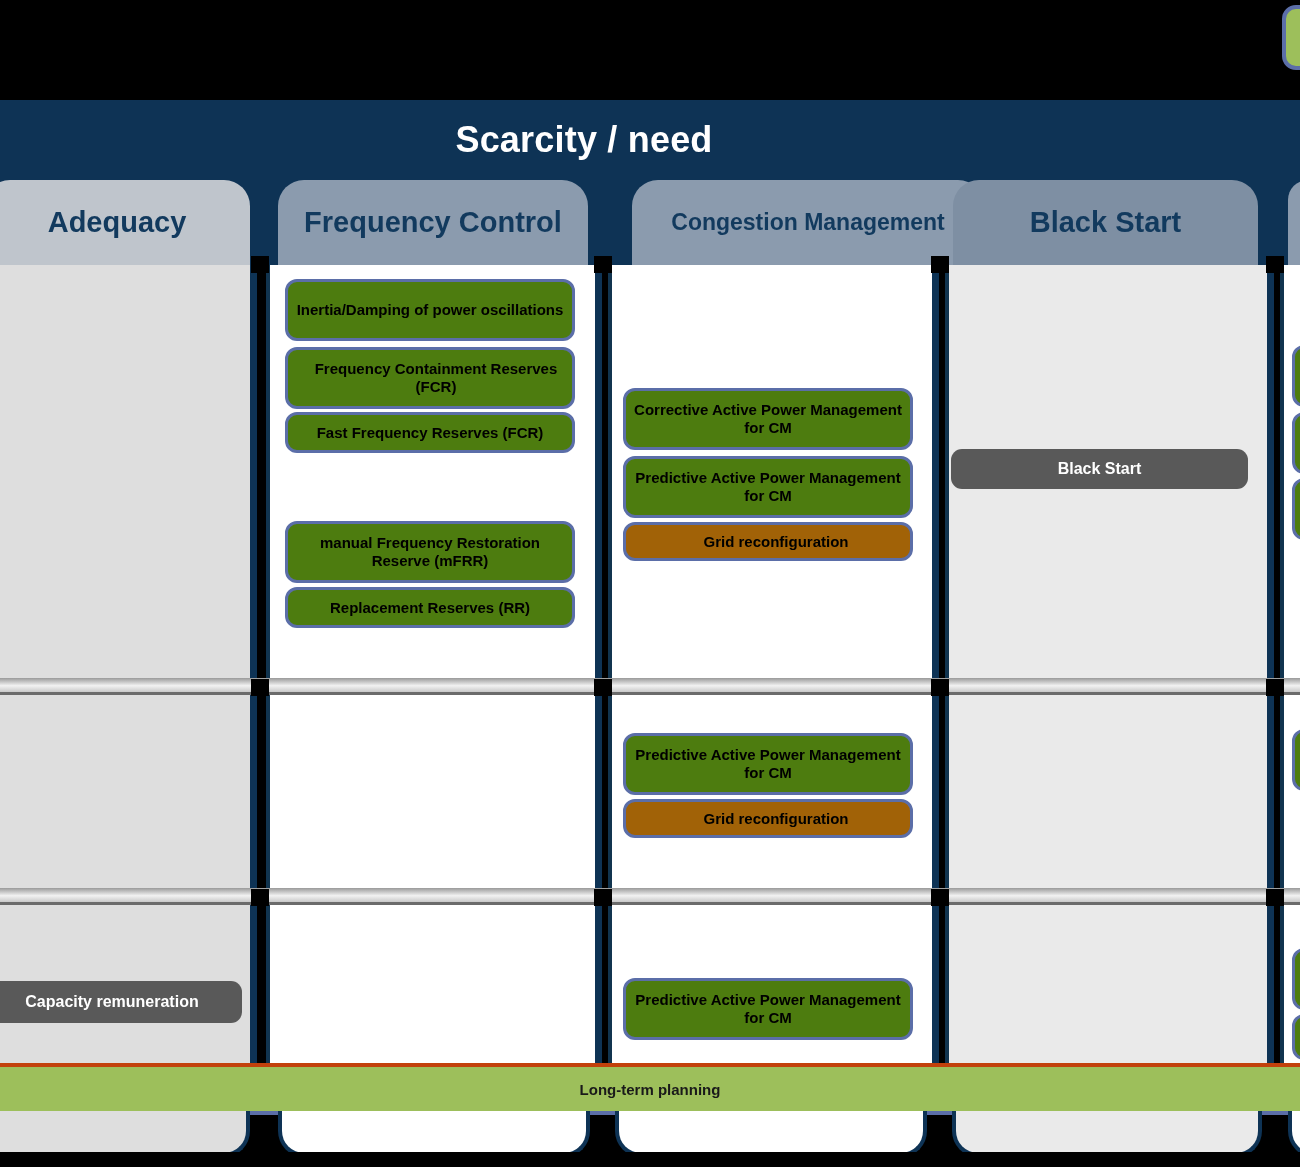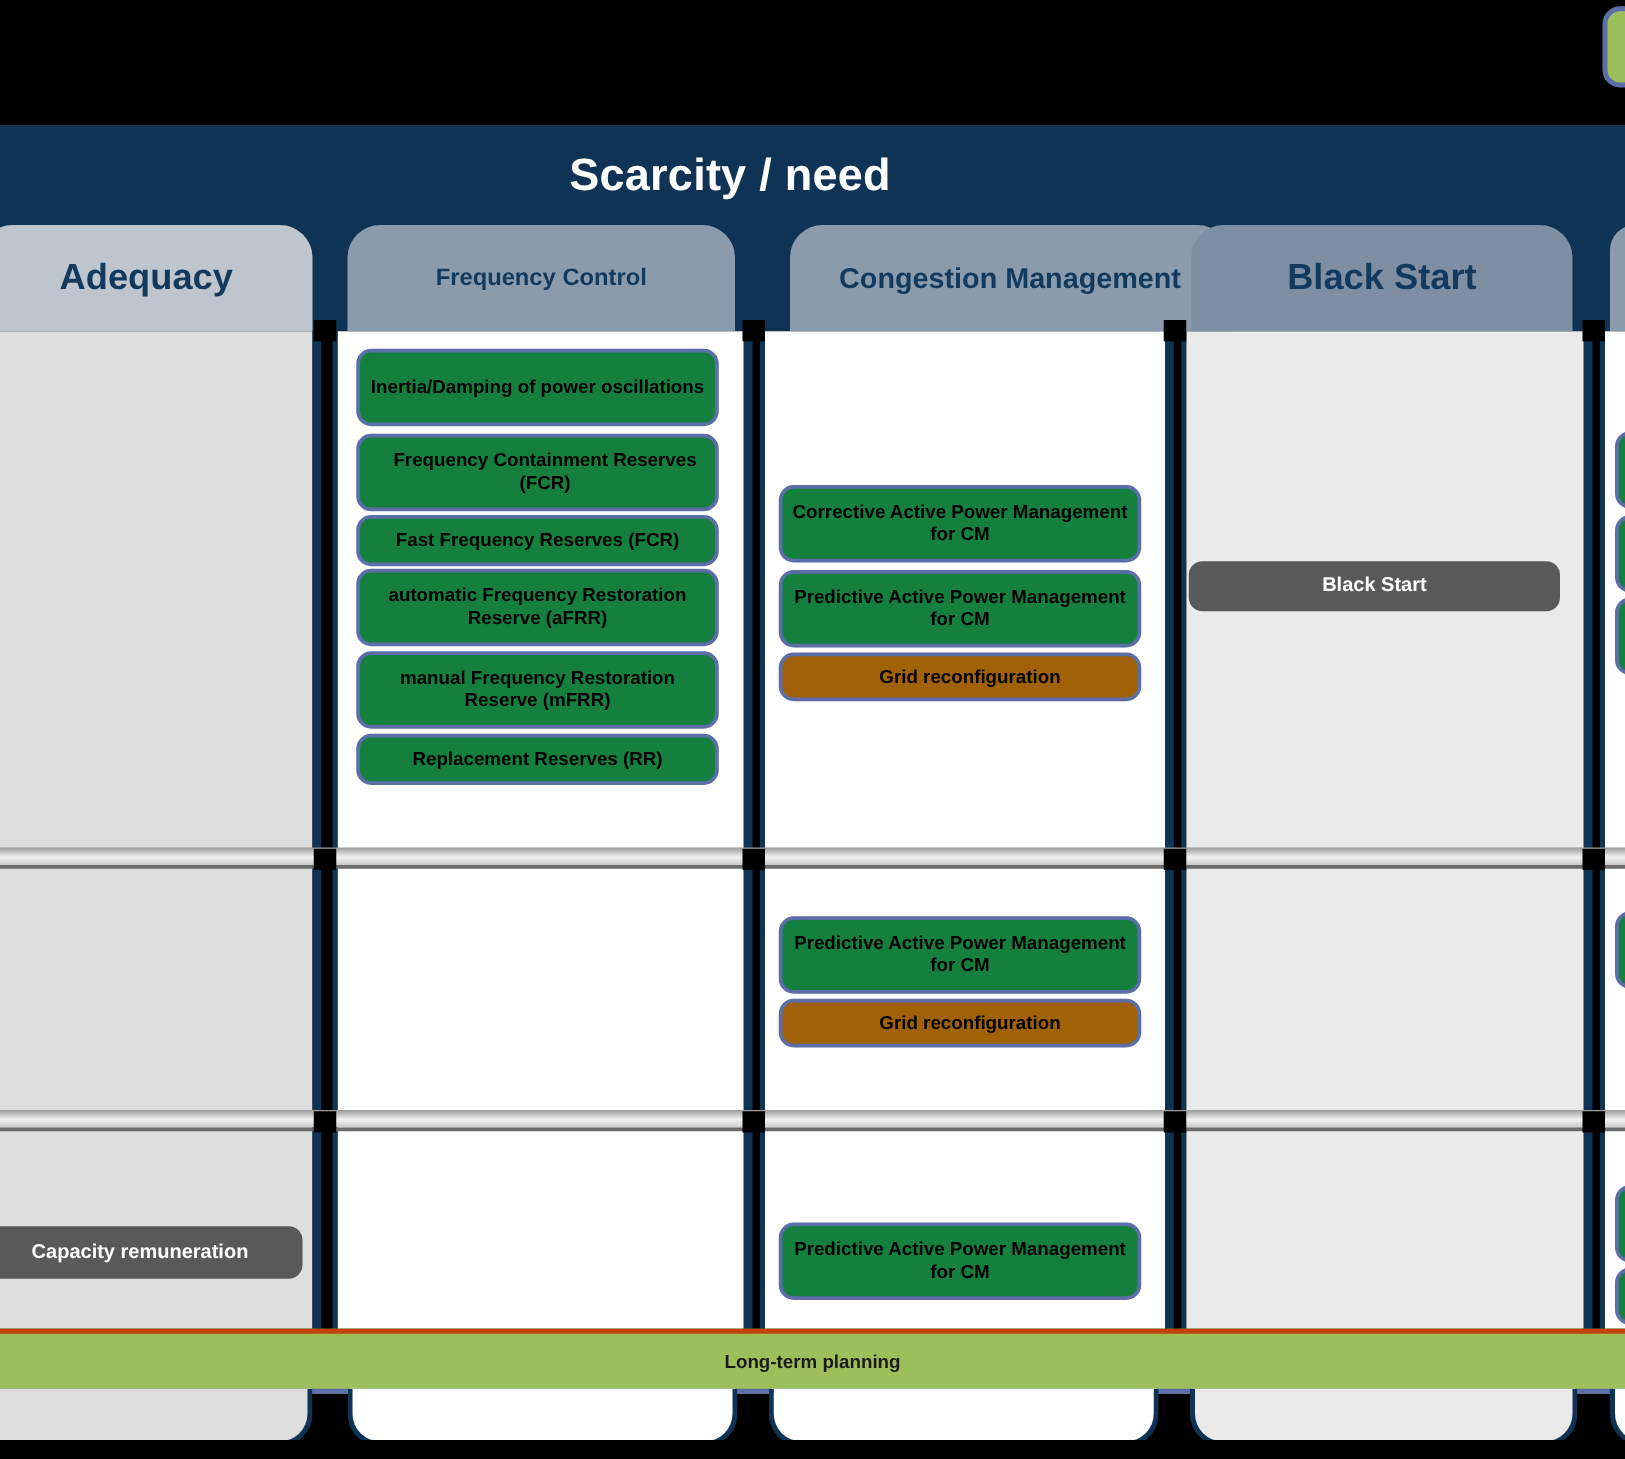--- a/index.html
+++ b/index.html
@@ -40,21 +40,21 @@
   .knob{position:absolute;width:18px;height:17px;background:#000;}
 
   
   .hdiv{position:absolute;left:0;width:1300px;height:22px;}
   .hdiv .band{position:absolute;left:0;top:0;width:1300px;height:14px;
     background:linear-gradient(180deg,#9a9a9a 0%,#f2f2f2 55%,#c9c9c9 100%);}
   .hdiv .line{position:absolute;left:0;top:14px;width:1300px;height:3px;background:#6b6b6b;}
 
   
   .item{position:absolute;box-sizing:border-box;border:3px solid #5b6ea8;border-radius:12px;
-    background:#15803d;display:flex;align-items:center;justify-content:center;text-align:center;
+    background:#4d7c0f;display:flex;align-items:center;justify-content:center;text-align:center;
     color:#000;font-weight:bold;font-size:15px;line-height:1.2;padding:2px 8px;}
   .item.green{background:#a16207;padding-left:24px;}
   .item.grey-pill{background:#595959;border:none;border-radius:11px;color:#fff;font-size:16px;}
 
   
   .ltp{position:absolute;left:0;top:1063px;width:1300px;height:52px;background:#9dbf5b;
     border-top:4px solid #c2410c;border-bottom:4px solid #5b6ea8;box-sizing:border-box;
     display:flex;align-items:center;justify-content:center;font-weight:bold;font-size:15px;color:#1a1a1a;}
 
   
@@ -89,40 +89,39 @@
   <div class="rail" style="left:595px;"></div>
   <div class="rail-thin" style="left:608px;"></div>
   <div class="rail" style="left:932px;"></div>
   <div class="rail-thin" style="left:945px;"></div>
   <div class="rail" style="left:1267px;"></div>
   <div class="rail-thin" style="left:1280px;"></div>
 
   <div class="tab" style="left:-16px;width:266px;background:#bfc5cc;font-size:29px;">
     <span>Adequacy</span>
   </div>
-  <div class="tab" style="left:278px;width:310px;background:#8b9bae;font-size:19px;">
+  <div class="tab" style="left:278px;width:310px;background:#8b9bae;font-size:29px;">
     <span>Frequency Control</span>
   </div>
   <div class="tab" style="left:615px;width:352px;background:#8b9bae;font-size:23px;margin-left:17px;">
     <span>Congestion Management</span>
   </div>
   <div class="tab" style="left:953px;width:305px;background:#7e8fa3;font-size:29px;">
     <span>Black Start</span>
   </div>
   <div class="tab" style="left:1288px;width:40px;background:#8b9bae;"></div>
 
   <div class="knob" style="left:251px;top:256px;"></div>
   <div class="knob" style="left:594px;top:256px;"></div>
   <div class="knob" style="left:931px;top:256px;"></div>
   <div class="knob" style="left:1266px;top:256px;"></div>
 
   <div class="item" style="left:285px;top:279px;width:290px;height:62px;">Inertia/Damping of power oscillations</div>
   <div class="item" style="left:285px;top:347px;width:290px;height:62px;padding-left:20px;">Frequency Containment Reserves (FCR)</div>
   <div class="item" style="left:285px;top:412px;width:290px;height:41px;">Fast Frequency Reserves (FCR)</div>
-  <div class="item" style="left:285px;top:455px;width:290px;height:62px;">automatic Frequency Restoration Reserve (aFRR)</div>
   <div class="item" style="left:285px;top:521px;width:290px;height:62px;">manual Frequency Restoration Reserve (mFRR)</div>
   <div class="item" style="left:285px;top:587px;width:290px;height:41px;">Replacement Reserves (RR)</div>
 
   <div class="item" style="left:623px;top:388px;width:290px;height:62px;">Corrective Active Power Management for CM</div>
   <div class="item" style="left:623px;top:456px;width:290px;height:62px;">Predictive Active Power Management for CM</div>
   <div class="item green" style="left:623px;top:522px;width:290px;height:39px;">Grid reconfiguration</div>
 
   <div class="item grey-pill" style="left:951px;top:449px;width:297px;height:40px;">Black Start</div>
 
   <div class="item" style="left:1292px;top:345px;width:60px;height:62px;"></div>

